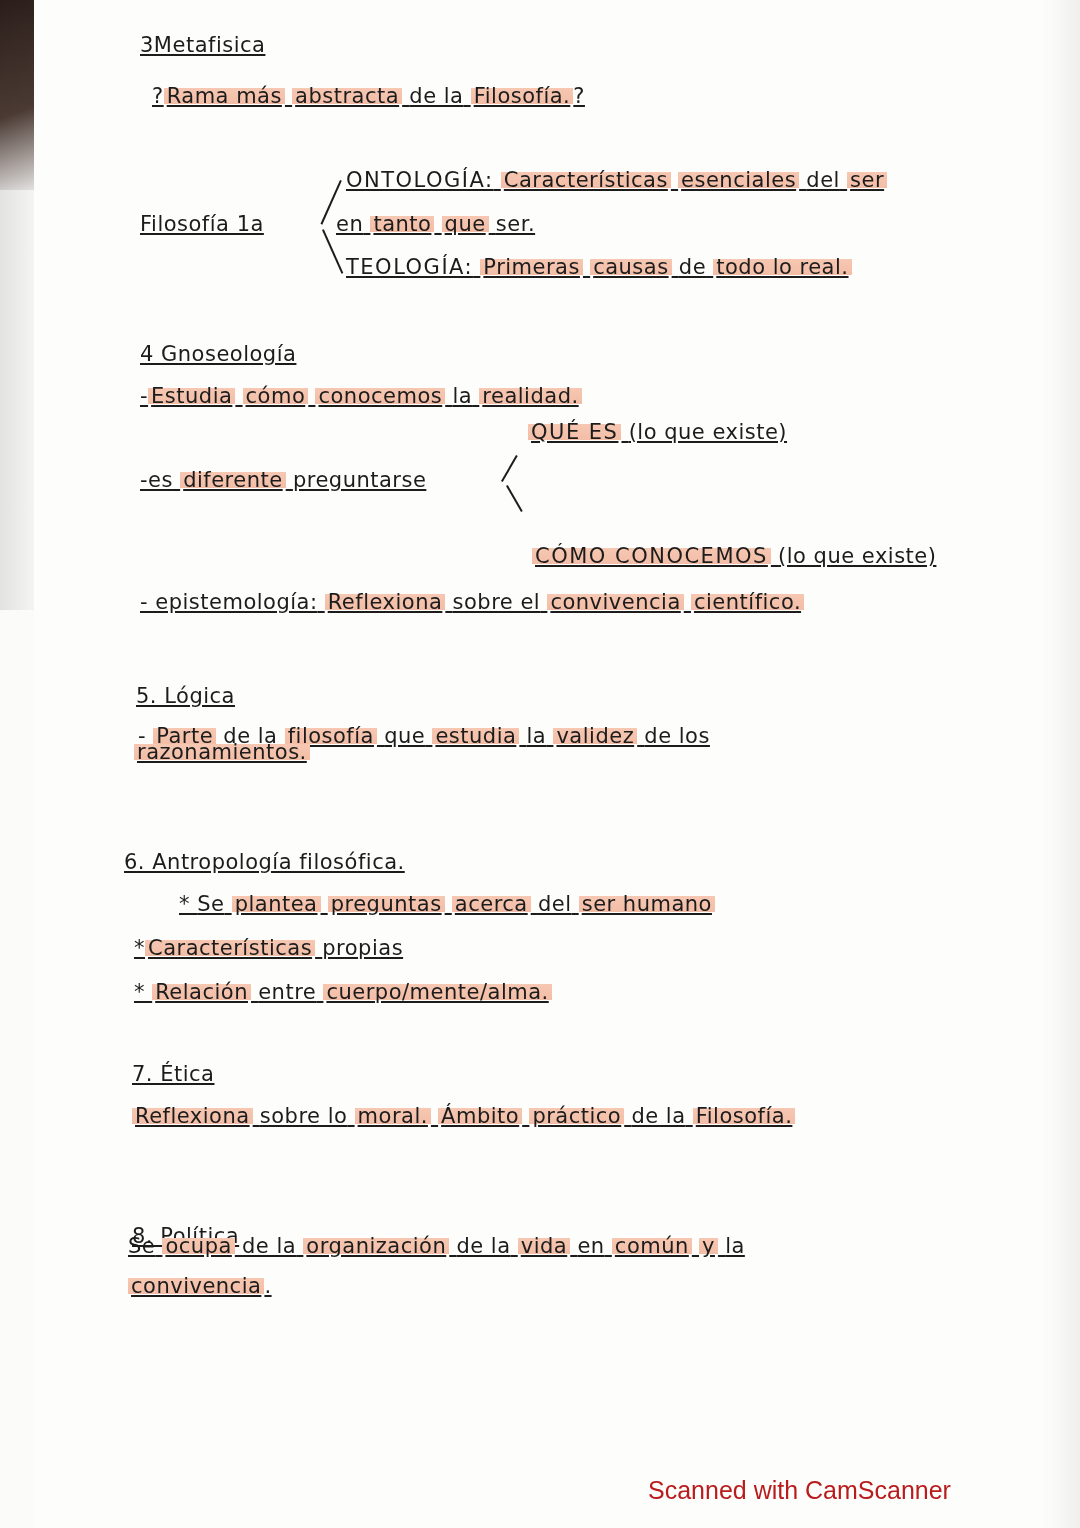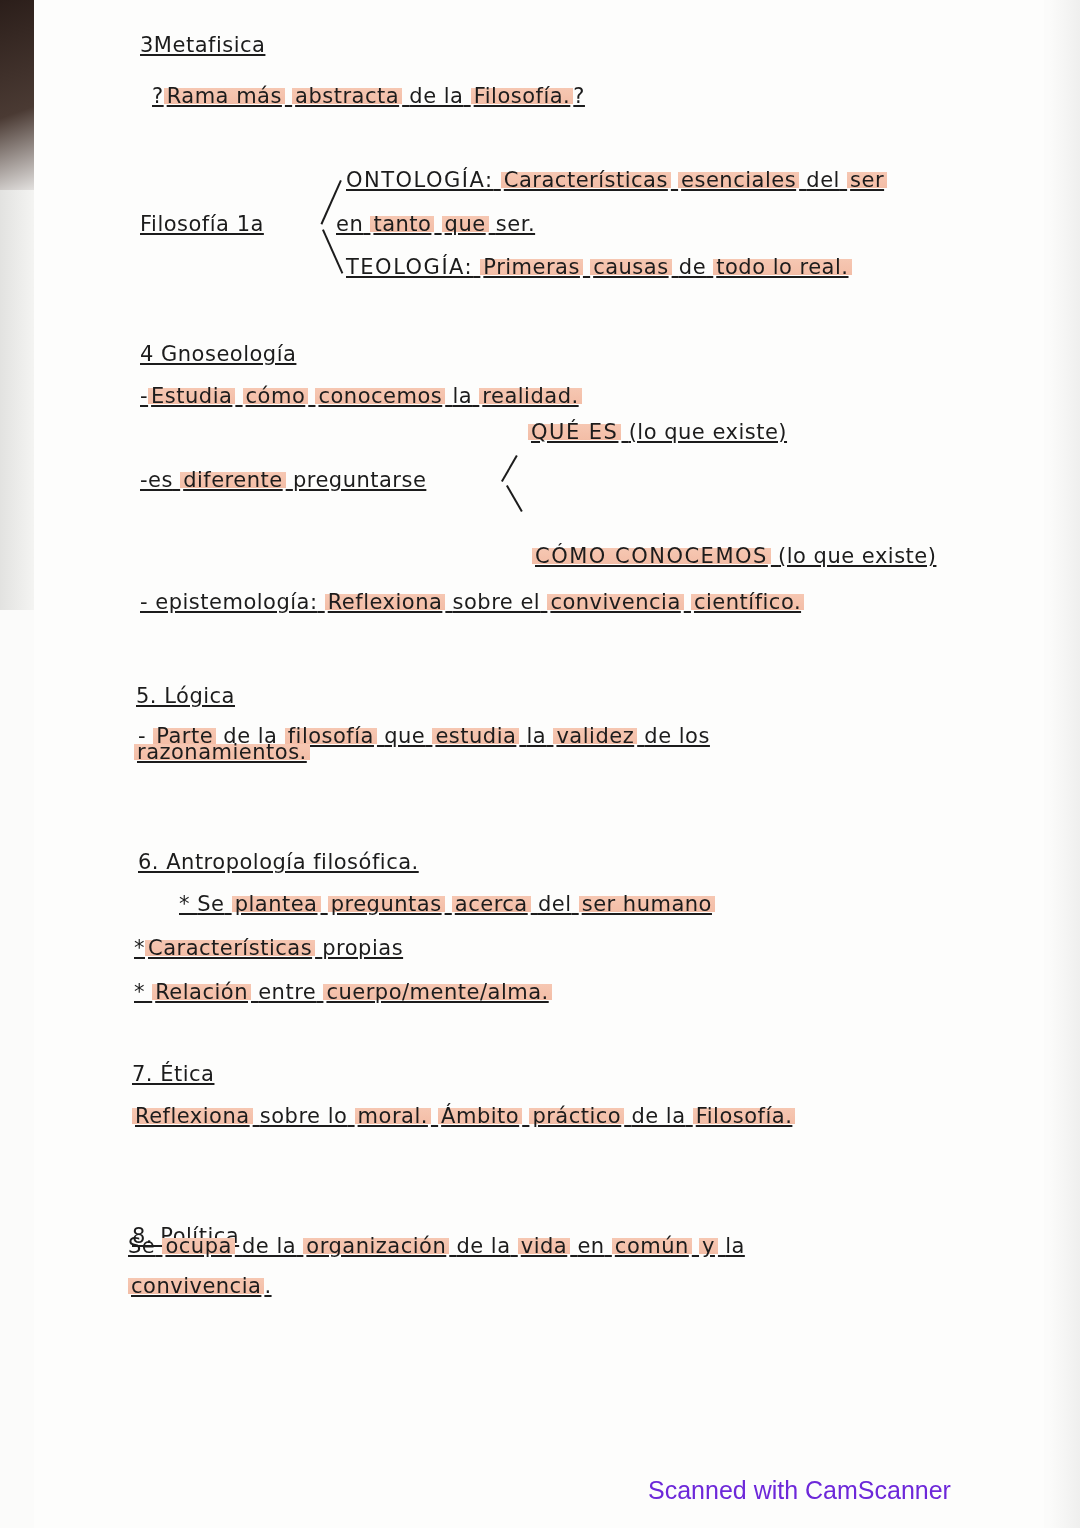--- a/index.html
+++ b/index.html
@@ -28,21 +28,21 @@
     .line { position: absolute; font-size: 21px; white-space: nowrap; letter-spacing: 0.5px; text-decoration: underline; }
     .title { font-size: 21px; }
     .hl {
       background: linear-gradient(180deg, rgba(0,0,0,0) 18%, #f6c7b2 18%, #f3bda6 85%, rgba(0,0,0,0) 85%);
       padding: 0 3px; border-radius: 2px;
     }
     .caps { text-transform: none; letter-spacing: 1.5px; font-size: 21px; }
     .brace { position: absolute; width: 2px; background: #1c1c1c; transform-origin: top left; }
     .watermark {
       position: absolute; left: 648px; top: 1476px; font-family: "Liberation Sans", sans-serif;
-      font-size: 25px; color: #6d28d9;
+      font-size: 25px; color: #b91c1c;
     }
   </style>
 </head>
 <body>
 
 <div class="corner"></div>
 <div class="corner-strip"></div>
 <div class="page"></div>
 <div class="right-edge"></div>
 
@@ -118,21 +118,21 @@
   <span>que</span>
   <span class="hl">estudia</span>
   <span>la</span>
   <span class="hl">validez</span>
   <span>de los</span>
 </div>
 <div class="line" style="left:134px;top:740px;">
   <span class="hl">razonamientos.</span>
 </div>
 
-<div class="line title" style="left:138px;top:850px;">6. Antropología filosófica.</div>
+<div class="line title" style="left:124px;top:850px;">6. Antropología filosófica.</div>
 <div class="line" style="left:134px;top:892px;margin-left:45px;">
   <span>*</span>
   <span>Se</span>
   <span class="hl">plantea</span>
   <span class="hl">preguntas</span>
   <span class="hl">acerca</span>
   <span>del</span>
   <span class="hl">ser humano</span>
 </div>
 <div class="line" style="left:134px;top:936px;">

